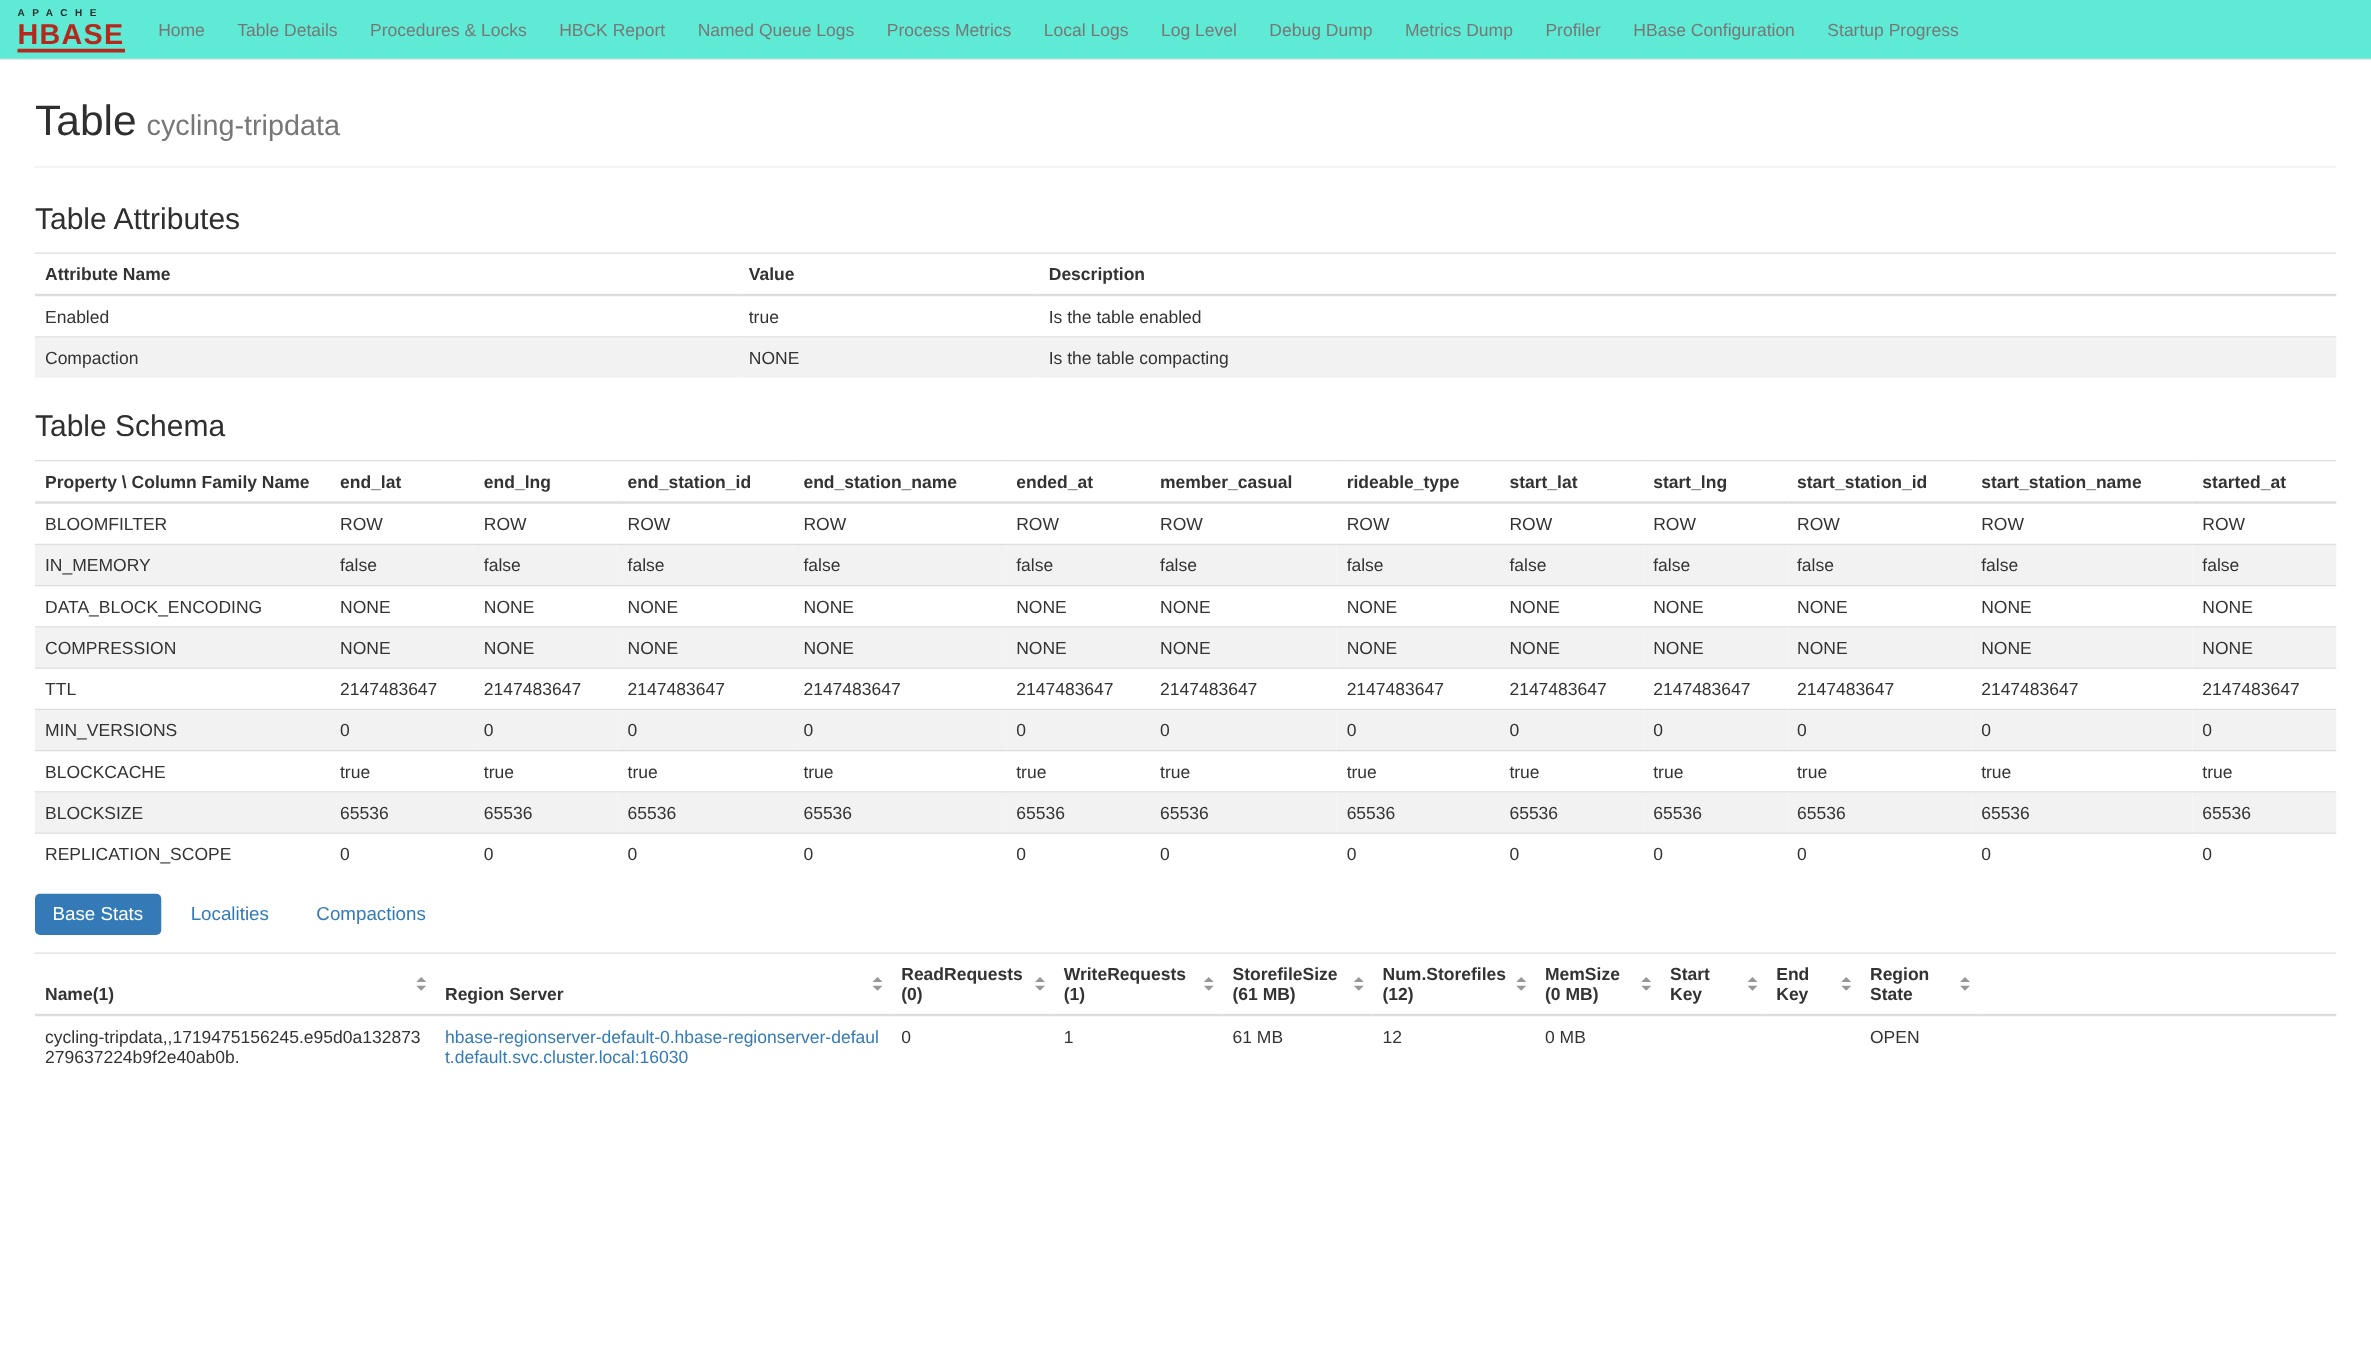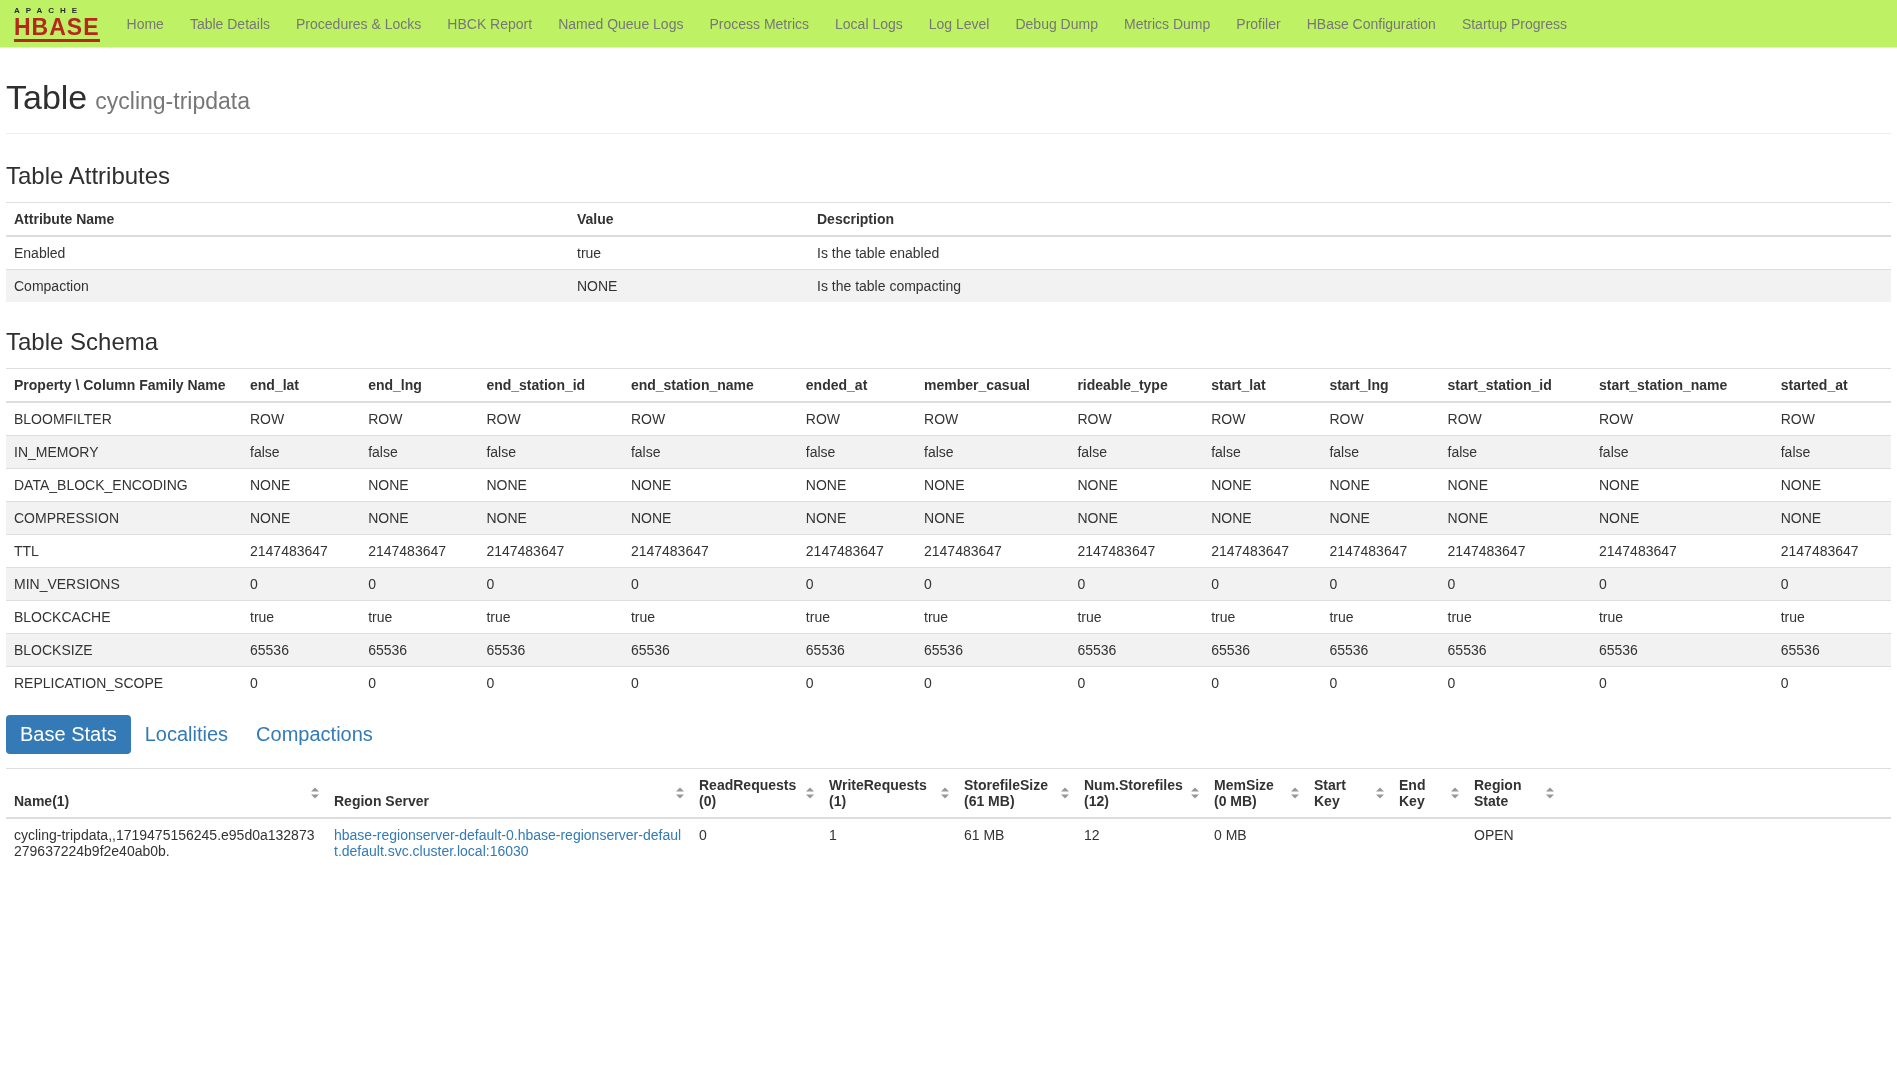--- a/index.html
+++ b/index.html
@@ -7,58 +7,58 @@
   body {
     width: 1897px; min-height: 1077px;
     font-family: "Liberation Sans", sans-serif;
     font-size: 14px; color: #333;
   }
   a { text-decoration: none; }
 
   
   .navbar {
     display: flex; align-items: center;
-    background: #bef264; border-bottom: 1px solid #e7e7e7;
+    background: #5eead4; border-bottom: 1px solid #e7e7e7;
     height: 48px; padding: 2px 10px;
   }
   .brand { display: flex; flex-direction: column; align-items: flex-start; margin: 0 14px 0 4px; cursor: pointer; }
   .brand-top { font-size: 8px; letter-spacing: 6px; color: #2b2b2b; font-weight: bold; margin-bottom: 1px; }
   .brand-main {
     font-size: 23px; font-weight: bold; line-height: 1;
     color: #b4281e; letter-spacing: 1px;
     border-bottom: 3px solid #b4281e; padding-bottom: 0;
   }
   .nav-items { display: flex; align-items: center; list-style: none; }
   .nav-items a {
     color: #777; font-size: 14px; padding: 14px 13px; white-space: nowrap;
   }
 
   
-  .container { padding: 0 6px; }
+  .container { padding: 0 28px; }
   h1.page-title { font-size: 34px; font-weight: 500; color: #2f2f2f; margin-top: 30px; }
   h1.page-title .sub { font-size: 23px; font-weight: 400; color: #777; margin-left: 8px; }
   hr.page-rule { border: none; border-top: 1px solid #eee; margin: 16px 0 28px; }
   h2.section-heading { font-size: 24px; font-weight: 500; color: #2f2f2f; margin: 26px 0 12px; }
 
   
   table.table { width: 100%; border-collapse: collapse; }
   table.table th, table.table td {
     text-align: left; padding: 8px; font-size: 14px;
     border-top: 1px solid #ddd; vertical-align: top; color: #333;
   }
   table.table thead th { vertical-align: bottom; border-bottom: 2px solid #ddd; font-weight: bold; }
   table.table tbody tr:nth-child(even) { background: #f2f2f2; }
 
   #attr-table th:nth-child(1) { width: 563px; }
   #attr-table th:nth-child(2) { width: 240px; }
   #schema-table th:first-child { width: 236px; }
 
   
   .tabs { display: flex; align-items: center; margin: 16px 0 14px; }
-  .tabs a.tab { color: #337ab7; font-size: 20px; padding: 8px 14px; border-radius: 4px; margin-right: 0; }
+  .tabs a.tab { color: #337ab7; font-size: 15px; padding: 8px 14px; border-radius: 4px; margin-right: 10px; }
   .tabs a.tab.active { background: #337ab7; color: #fff; }
 
   
   #regions-table { table-layout: fixed; width: 100%; }
   #regions-table th { position: relative; padding-right: 22px; }
   #regions-table .c0 { width: 320px; }
   #regions-table .c1 { width: 365px; margin-left: 12px; }
   #regions-table .c2 { width: 130px; }
   #regions-table .c3 { width: 135px; }
   #regions-table .c4 { width: 120px; }

